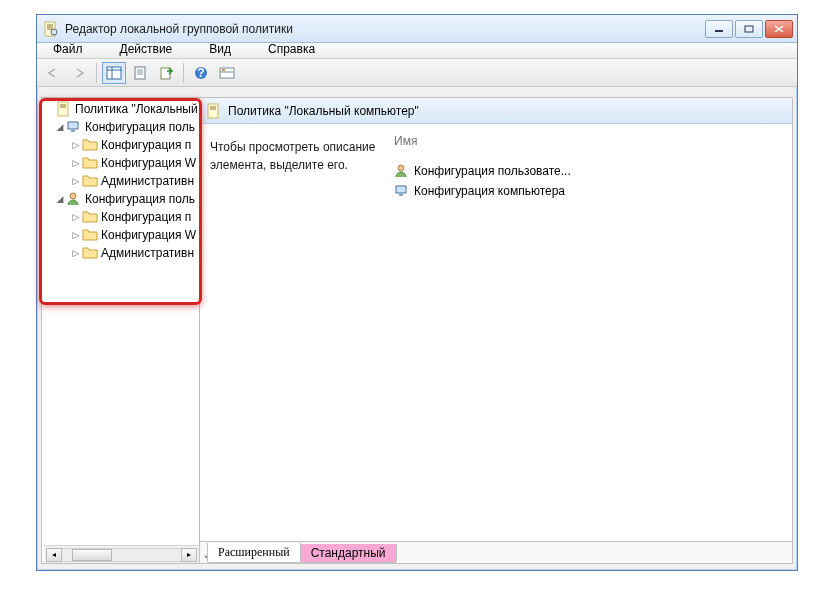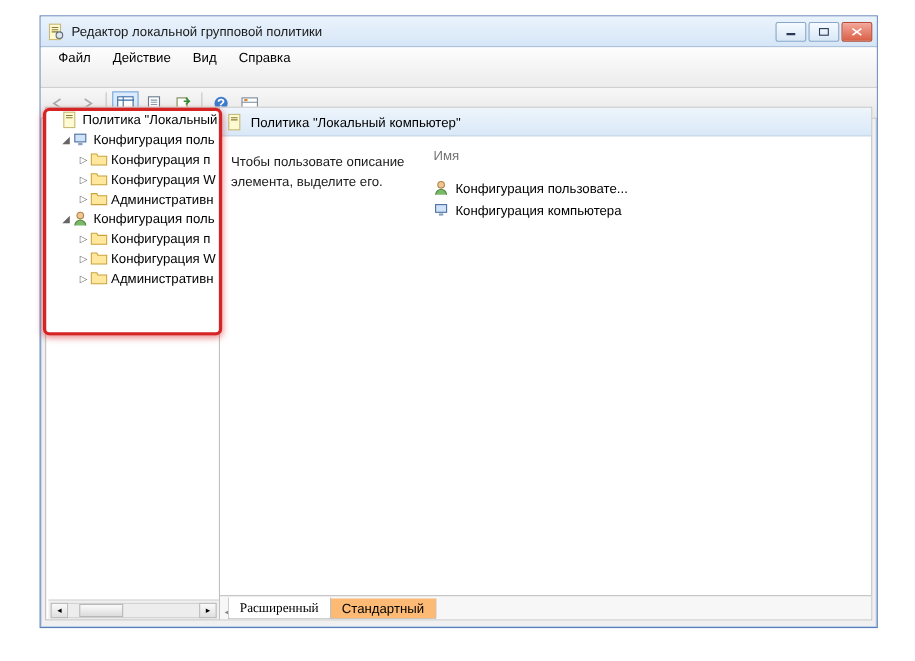--- a/index.html
+++ b/index.html
@@ -29,25 +29,26 @@
   border: 1px solid #8aa7c7;
   border-radius: 2px;
   display: flex; align-items: center; justify-content: center;
   background: linear-gradient(#f5faff,#d9e8f7);
   font-size: 10px; font-weight: bold;
   cursor: default;
 }
 .tb-btn.close { background: linear-gradient(#f3a79b,#d96045); border-color:#b74934; color:#fff; }
 
 .menubar {
-  height: 37px;
+  height: 16px;
   background: linear-gradient(#fdfdfd,#ececec);
-  display: flex; align-items: flex-start;
+  display: flex; align-items: flex-end;
   padding: 0 6px;
   border-bottom: 1px solid #d0d0d0;
+  gap: 17px;
 }
 .menubar span { padding: 2px 10px; cursor: default; }
 
 .toolbar {
   height: 28px;
   background: linear-gradient(#f7f7f7,#e8e8e8);
   border-bottom: 1px solid #c9c9c9;
   display: flex; align-items: center;
   padding: 0 4px; gap: 2px;
 }
@@ -108,21 +109,21 @@
 
 .tabs {
   height:22px;
   border-top:1px solid #c0c0c0;
   display:flex; align-items:flex-end;
   padding-left:2px;
   background:#f7f7f7;
 }
 .tab {
   padding:2px 10px; border:1px solid #c0c0c0; border-top:none;
-  background:#fdba74; margin-right:-1px; cursor:default;
+  background:#f9a8d4; margin-right:-1px; cursor:default;
   border-bottom-left-radius:2px;border-bottom-right-radius:2px;
   position:relative;
 }
 .tab.active { background:#fff;font-family:Liberation Serif, serif; }
 .tab.lead { border:none; background:none; width:6px; font-size:9px; color:#888; text-align:center;padding:2px;}
 
 .highlight {
   position:absolute;
   left:39px; top:98px;
   width:163px; height:207px;
@@ -335,21 +336,21 @@
         <span class="ic">
             <svg width="16" height="16">
               <rect x="2" y="1" width="10" height="14" fill="#fefad2" stroke="#c9b872"></rect>
               <line x1="4" y1="4" x2="10" y2="4" stroke="#8a7b32"></line>
               <line x1="4" y1="6" x2="10" y2="6" stroke="#8a7b32"></line>
             </svg>
           </span>
         <span>Политика "Локальный компьютер"</span>
       </div>
       <div class="rbody">
-        <div class="rdesc">Чтобы пользовате описание элемента, выделите его.</div>
+        <div class="rdesc">Чтобы просмотреть описание элемента, выделите его.</div>
         <div class="rlist">
           <div class="col-header">Имя</div>
           <div style="height:8px"></div>
           <div class="item">
             <span class="ic">
                 <svg width="16" height="16">
                   <circle cx="7" cy="5" r="3" fill="#f0c690" stroke="#b0844a"></circle>
                   <path d="M2 14c0-3 3-5 5-5s5 2 5 5" fill="#7cb86a" stroke="#4f8a3f"></path>
                 </svg>
               </span>

